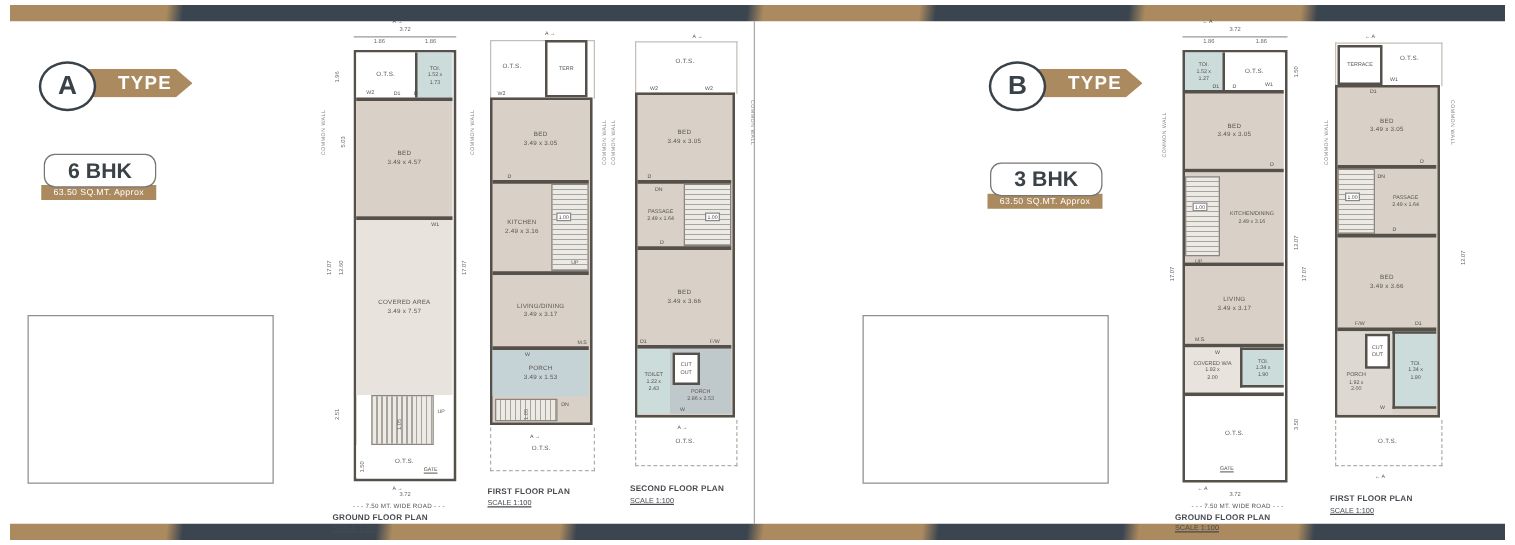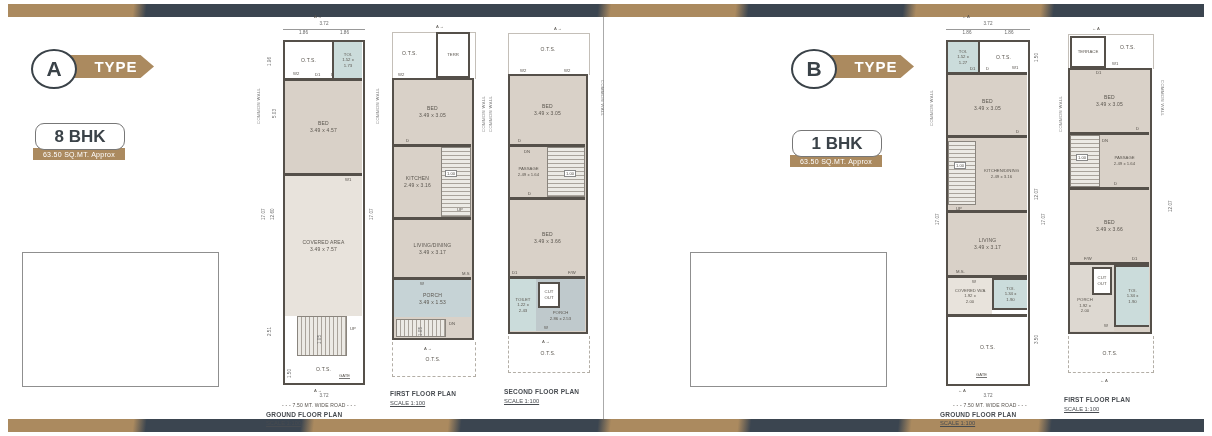--- a/index.html
+++ b/index.html
@@ -49,21 +49,21 @@
   <div id="bar-top" class="bar"></div>
   <div id="bar-bottom" class="bar"></div>
   <div class="divider" style="left:603px;top:17px;width:1px;height:402px;"></div>
 
   <div class="abs type-arrow" style="left:64px;top:55px;width:76px;height:23px;font-size:15px;padding-left:14px;">
       <span>TYPE</span>
     </div>
   <div class="abs ellipse" style="left:31px;top:49px;width:42px;height:36px;font-size:21px;">
       <span>A</span>
     </div>
-  <div class="abs bhk-box" style="left:35px;top:123px;width:88px;height:25px;font-size:17px;">8 BHK</div>
+  <div class="abs bhk-box" style="left:35px;top:123px;width:88px;height:25px;font-size:17px;">6 BHK</div>
   <div class="abs bhk-sub" style="left:33px;top:148px;width:92px;height:12px;">63.50 SQ.MT. Approx</div>
   <div class="abs photo" style="left:22px;top:252px;width:195px;height:133px;"></div>
 
   <div class="plan" style="left:256px;top:14px;width:126px;height:414px;">
     <div class="abs mk" style="left:58px;top:0px;">A →</div>
     <div class="abs dim ctr" style="left:27px;top:7px;width:82px;">3.72</div>
     <div class="abs dl" style="left:27px;top:15px;width:82px;"></div>
     <div class="abs dim ctr" style="left:27px;top:16px;width:41px;">1.86</div>
     <div class="abs dim ctr" style="left:68px;top:16px;width:41px;">1.86</div>
     <div class="abs cw vt" style="left:0px;top:58px;height:52px;">COMMON WALL</div>
@@ -212,21 +212,21 @@
     <div class="abs t" style="left:6px;top:364px;">SECOND FLOOR PLAN</div>
     <div class="abs s" style="left:6px;top:374px;">SCALE 1:100</div>
   </div>
 
   <div class="abs type-arrow" style="left:824px;top:55px;width:76px;height:23px;font-size:15px;padding-left:14px;">
       <span>TYPE</span>
     </div>
   <div class="abs ellipse" style="left:791px;top:49px;width:42px;height:36px;font-size:21px;">
       <span>B</span>
     </div>
-  <div class="abs bhk-box" style="left:792px;top:130px;width:88px;height:25px;font-size:17px;">1 BHK</div>
+  <div class="abs bhk-box" style="left:792px;top:130px;width:88px;height:25px;font-size:17px;">3 BHK</div>
   <div class="abs bhk-sub" style="left:790px;top:155px;width:92px;height:12px;">63.50 SQ.MT. Approx</div>
   <div class="abs photo" style="left:690px;top:252px;width:195px;height:133px;"></div>
 
   <div class="plan" style="left:928px;top:14px;width:128px;height:414px;">
     <div class="abs mk" style="left:34px;top:0px;">← A</div>
     <div class="abs dim ctr" style="left:18px;top:7px;width:84px;">3.72</div>
     <div class="abs dl" style="left:18px;top:15px;width:84px;"></div>
     <div class="abs dim ctr" style="left:18px;top:16px;width:42px;">1.86</div>
     <div class="abs dim ctr" style="left:60px;top:16px;width:42px;">1.86</div>
     <div class="abs cw vt" style="left:1px;top:60px;height:52px;">COMMON WALL</div>

